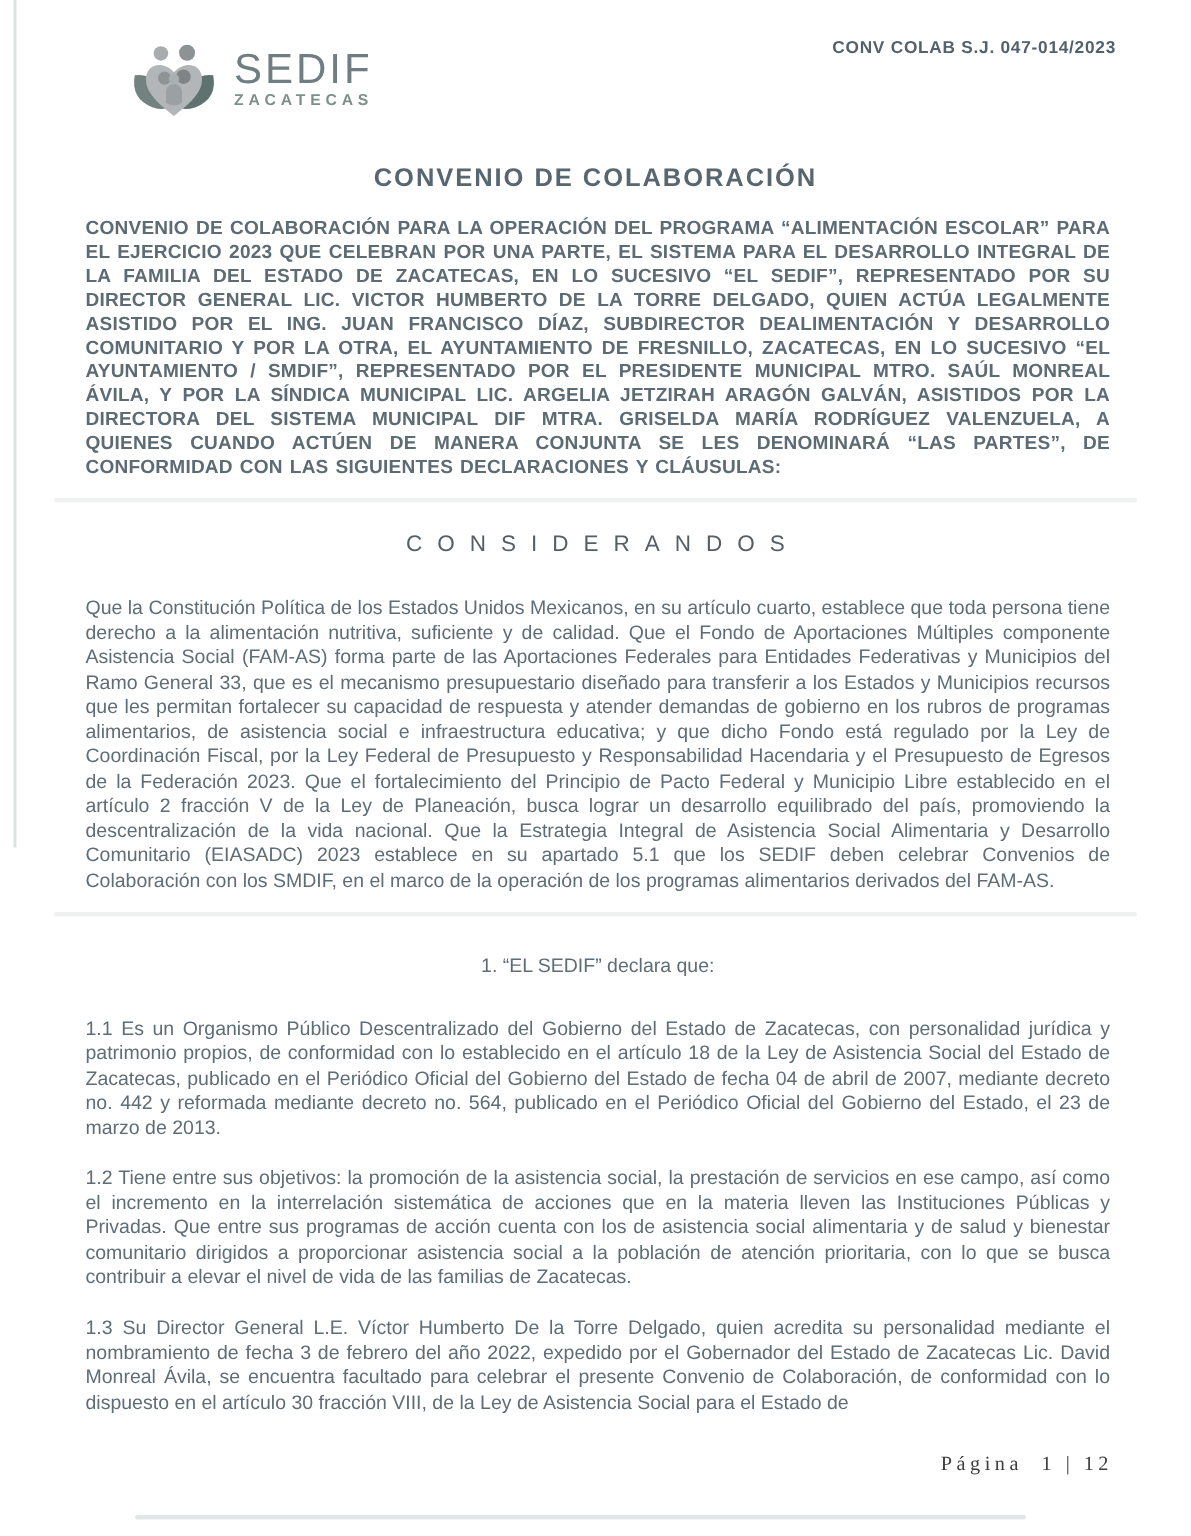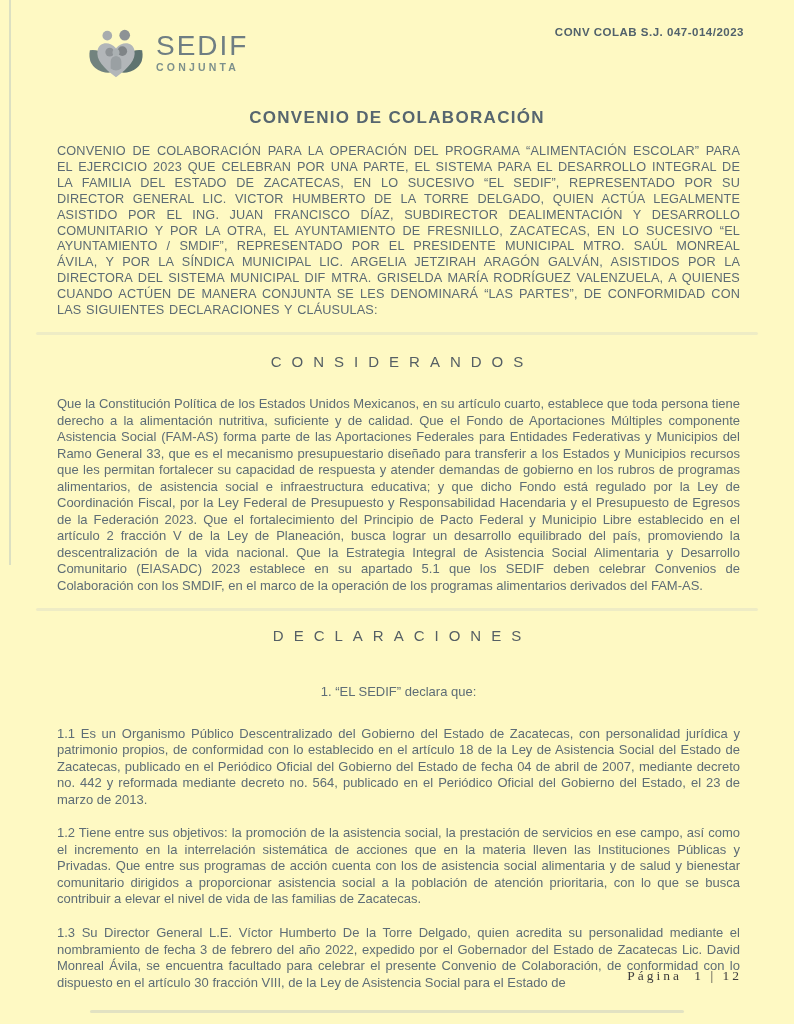--- a/index.html
+++ b/index.html
@@ -1,39 +1,39 @@
 <!DOCTYPE html>
 <html lang="es"><head>
 <meta charset="utf-8">
 <title>CONVENIO DE COLABORACIÓN</title>
 <style>
   html,body { margin:0; padding:0; background:#e9e9e7; }
   .page {
     position:relative;
     width:794px; height:1024px;
     margin:0 auto;
-    background:#fef9c3;
+    background:#ffffff;
     font-family:"Liberation Sans", sans-serif;
     color:#5d6c74;
     overflow:hidden;
     box-sizing:border-box;
   }
   
   .header { display:flex; justify-content:space-between; align-items:flex-start; padding:26px 50px 0 86px; }
   .logo-block { display:flex; align-items:flex-start; gap:10px; }
   .logo-mark { flex:0 0 auto; margin-top:2px; }
   .logo-text { display:flex; flex-direction:column; margin-top:6px; }
   .logo-name { font-size:28px; line-height:28px; letter-spacing:2px; font-weight:500; color:#6f7e83; }
   .logo-sub { font-size:10.5px; letter-spacing:3.2px; font-weight:600; color:#7d908c; margin-top:1px; }
   .ref-number { font-size:11.5px; letter-spacing:0.5px; font-weight:600; color:#52626c; }
   
   .doc-title { text-align:center; margin-top:22px; font-size:17px; letter-spacing:1.3px; font-weight:600; color:#57666f; }
   
   .para { margin:16px 54px 0 57px; text-align:justify; }
-  .para-caps { font-size:12.7px; line-height:15.9px; font-weight:400; letter-spacing:0.15px; word-spacing:1px; color:#5c6b74; }
+  .para-caps { font-size:12.7px; line-height:15.9px; font-weight:700; letter-spacing:0.15px; word-spacing:1px; color:#5c6b74; }
   .para-body { font-size:13px; line-height:16.55px; color:#5e6d76; }
   .section-heading { text-align:center; font-size:15px; font-weight:500; color:#555f64; letter-spacing:10px; text-indent:10px; }
   .heading-considerandos { margin-top:34px; }
   .heading-declaraciones { margin-top:32px; }
   .declara-line { margin:40px 54px 0 57px; font-size:13px; color:#5e6d76; text-align:center; }
   .clause { margin-top:17px; }
   .clause-first { margin-top:27px; }
   
   .footer { position:absolute; right:52px; bottom:40px; font-family:"Liberation Serif", serif; font-size:13.5px; color:#3d3d3d; letter-spacing:3px; white-space:nowrap; }
   .footer .page-number { margin-left:6px; }
@@ -64,34 +64,33 @@
           <circle cx="40" cy="6.5" r="5.5" fill="#8d9295"></circle>
           <path d="M31 50 C18 40 10 32 12 22 C13.5 14 24 12 31 20 C38 12 48.5 14 50 22 C52 32 44 40 31 50 Z" fill="#b2b6b9"></path>
           <circle cx="24.5" cy="24" r="4.5" fill="#8e9396"></circle>
           <circle cx="37.5" cy="23" r="5" fill="#7f8487"></circle>
           <path d="M31 28 a5.5 5.5 0 0 1 5.5 5.5 l0 7.5 a9 9 0 0 1 -11 0 l0 -7.5 a5.5 5.5 0 0 1 5.5 -5.5 Z" fill="#9aa0a3"></path>
           <circle cx="31" cy="24.5" r="3.6" fill="#aab0b2"></circle>
         </svg>
       </span>
       <span class="logo-text">
         <span class="logo-name">SEDIF</span>
-        <span class="logo-sub">CONJUNTA</span>
+        <span class="logo-sub">ZACATECAS</span>
       </span>
     </div>
     <div class="ref-number">CONV COLAB S.J. 047-014/2023</div>
   </div>
 
   <div class="doc-title">CONVENIO DE COLABORACIÓN</div>
 
   <p class="para para-caps">CONVENIO DE COLABORACIÓN PARA LA OPERACIÓN DEL PROGRAMA “ALIMENTACIÓN ESCOLAR” PARA EL EJERCICIO 2023 QUE CELEBRAN POR UNA PARTE, EL SISTEMA PARA EL DESARROLLO INTEGRAL DE LA FAMILIA DEL ESTADO DE ZACATECAS, EN LO SUCESIVO “EL SEDIF”, REPRESENTADO POR SU DIRECTOR GENERAL LIC. VICTOR HUMBERTO DE LA TORRE DELGADO, QUIEN ACTÚA LEGALMENTE ASISTIDO POR EL ING. JUAN FRANCISCO DÍAZ, SUBDIRECTOR DEALIMENTACIÓN Y DESARROLLO COMUNITARIO Y POR LA OTRA, EL AYUNTAMIENTO DE FRESNILLO, ZACATECAS, EN LO SUCESIVO “EL AYUNTAMIENTO / SMDIF”, REPRESENTADO POR EL PRESIDENTE MUNICIPAL MTRO. SAÚL MONREAL ÁVILA, Y POR LA SÍNDICA MUNICIPAL LIC. ARGELIA JETZIRAH ARAGÓN GALVÁN, ASISTIDOS POR LA DIRECTORA DEL SISTEMA MUNICIPAL DIF MTRA. GRISELDA MARÍA RODRÍGUEZ VALENZUELA, A QUIENES CUANDO ACTÚEN DE MANERA CONJUNTA SE LES DENOMINARÁ “LAS PARTES”, DE CONFORMIDAD CON LAS SIGUIENTES DECLARACIONES Y CLÁUSULAS:</p>
 
   <div class="section-heading heading-considerandos">CONSIDERANDOS</div>
   <p class="para para-body" style="margin-top:26px;">Que la Constitución Política de los Estados Unidos Mexicanos, en su artículo cuarto, establece que toda persona tiene derecho a la alimentación nutritiva, suficiente y de calidad. Que el Fondo de Aportaciones Múltiples componente Asistencia Social (FAM-AS) forma parte de las Aportaciones Federales para Entidades Federativas y Municipios del Ramo General 33, que es el mecanismo presupuestario diseñado para transferir a los Estados y Municipios recursos que les permitan fortalecer su capacidad de respuesta y atender demandas de gobierno en los rubros de programas alimentarios, de asistencia social e infraestructura educativa; y que dicho Fondo está regulado por la Ley de Coordinación Fiscal, por la Ley Federal de Presupuesto y Responsabilidad Hacendaria y el Presupuesto de Egresos de la Federación 2023. Que el fortalecimiento del Principio de Pacto Federal y Municipio Libre establecido en el artículo 2 fracción V de la Ley de Planeación, busca lograr un desarrollo equilibrado del país, promoviendo la descentralización de la vida nacional. Que la Estrategia Integral de Asistencia Social Alimentaria y Desarrollo Comunitario (EIASADC) 2023 establece en su apartado 5.1 que los SEDIF deben celebrar Convenios de Colaboración con los SMDIF, en el marco de la operación de los programas alimentarios derivados del FAM-AS.</p>
 
-  <div class="section-heading heading-declaraciones">DECLARACIONES</div>
   <p class="declara-line">1. “EL SEDIF” declara que:</p>
   <p class="para para-body clause clause-first">1.1 Es un Organismo Público Descentralizado del Gobierno del Estado de Zacatecas, con personalidad jurídica y patrimonio propios, de conformidad con lo establecido en el artículo 18 de la Ley de Asistencia Social del Estado de Zacatecas, publicado en el Periódico Oficial del Gobierno del Estado de fecha 04 de abril de 2007, mediante decreto no. 442 y reformada mediante decreto no. 564, publicado en el Periódico Oficial del Gobierno del Estado, el 23 de marzo de 2013.</p>
   <p class="para para-body clause">1.2 Tiene entre sus objetivos: la promoción de la asistencia social, la prestación de servicios en ese campo, así como el incremento en la interrelación sistemática de acciones que en la materia lleven las Instituciones Públicas y Privadas.  Que entre sus programas de acción cuenta con los de asistencia social alimentaria y de salud y bienestar comunitario dirigidos a proporcionar asistencia social a la población de atención prioritaria, con lo que se busca contribuir a elevar el nivel de vida de las familias de Zacatecas.</p>
   <p class="para para-body clause">1.3 Su Director General L.E. Víctor Humberto De la Torre Delgado, quien acredita su personalidad mediante el nombramiento de fecha 3 de febrero del año 2022, expedido por el Gobernador del Estado de Zacatecas Lic. David Monreal Ávila, se encuentra facultado para celebrar el presente Convenio de Colaboración, de conformidad con lo dispuesto en el artículo 30 fracción VIII, de la Ley de Asistencia Social para el Estado de</p>
 
   <div class="footer">
     <span class="page-label">Página</span>
     <span class="page-number">1 | 12</span>
   </div>
 

